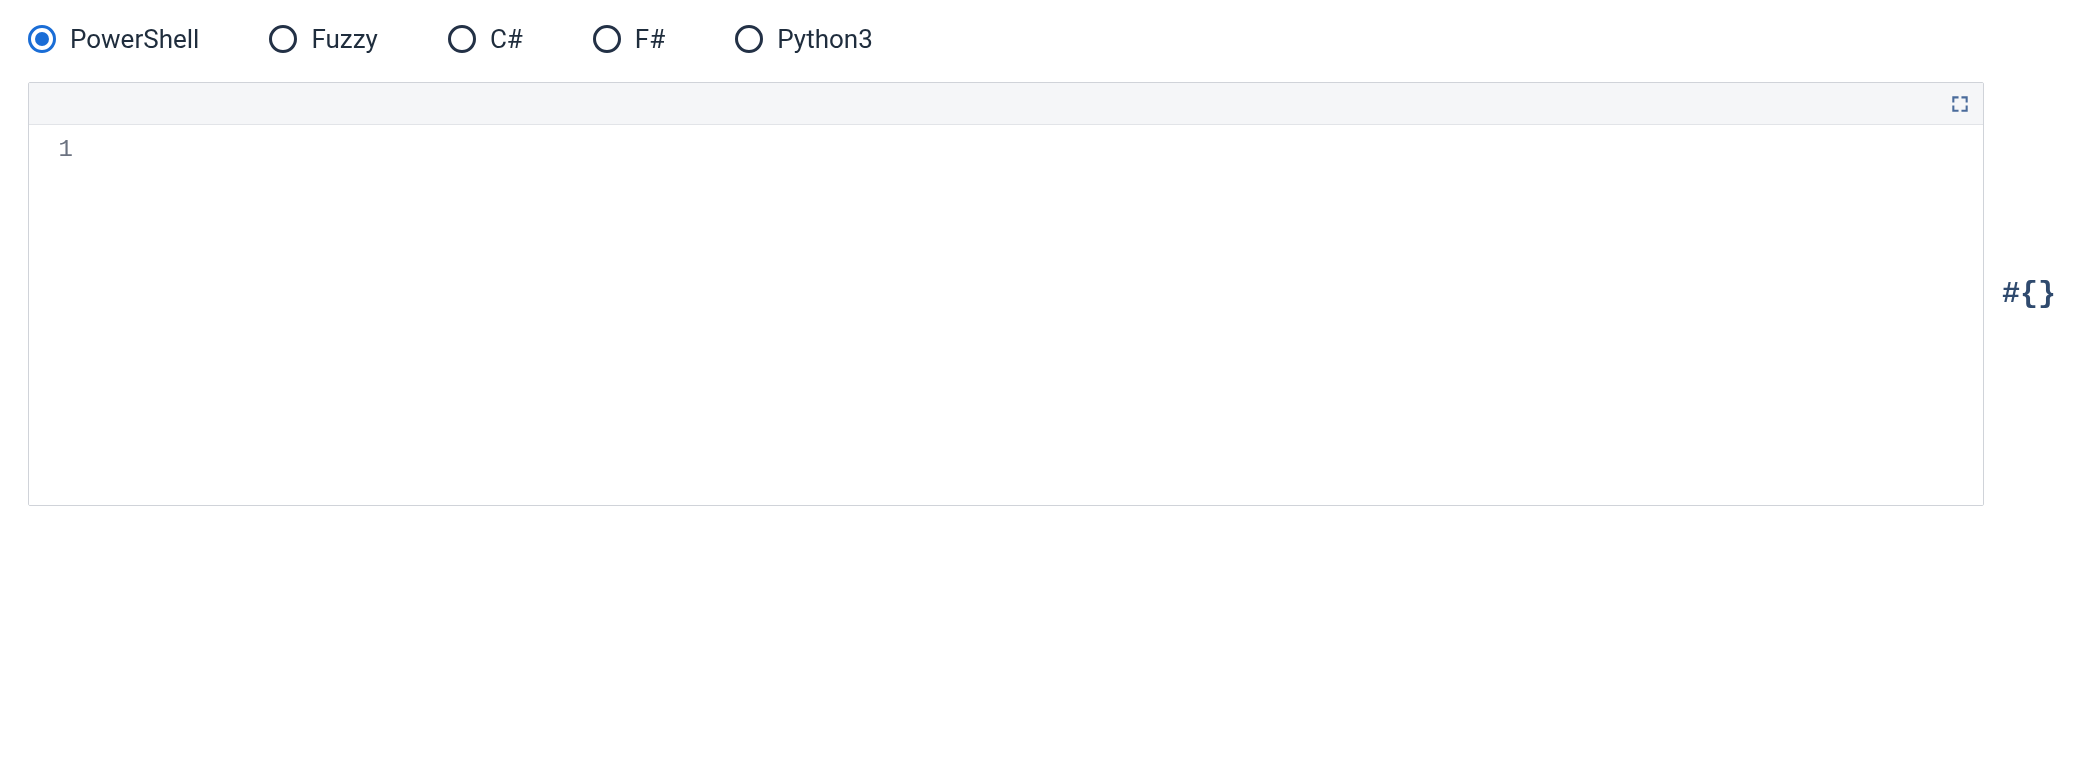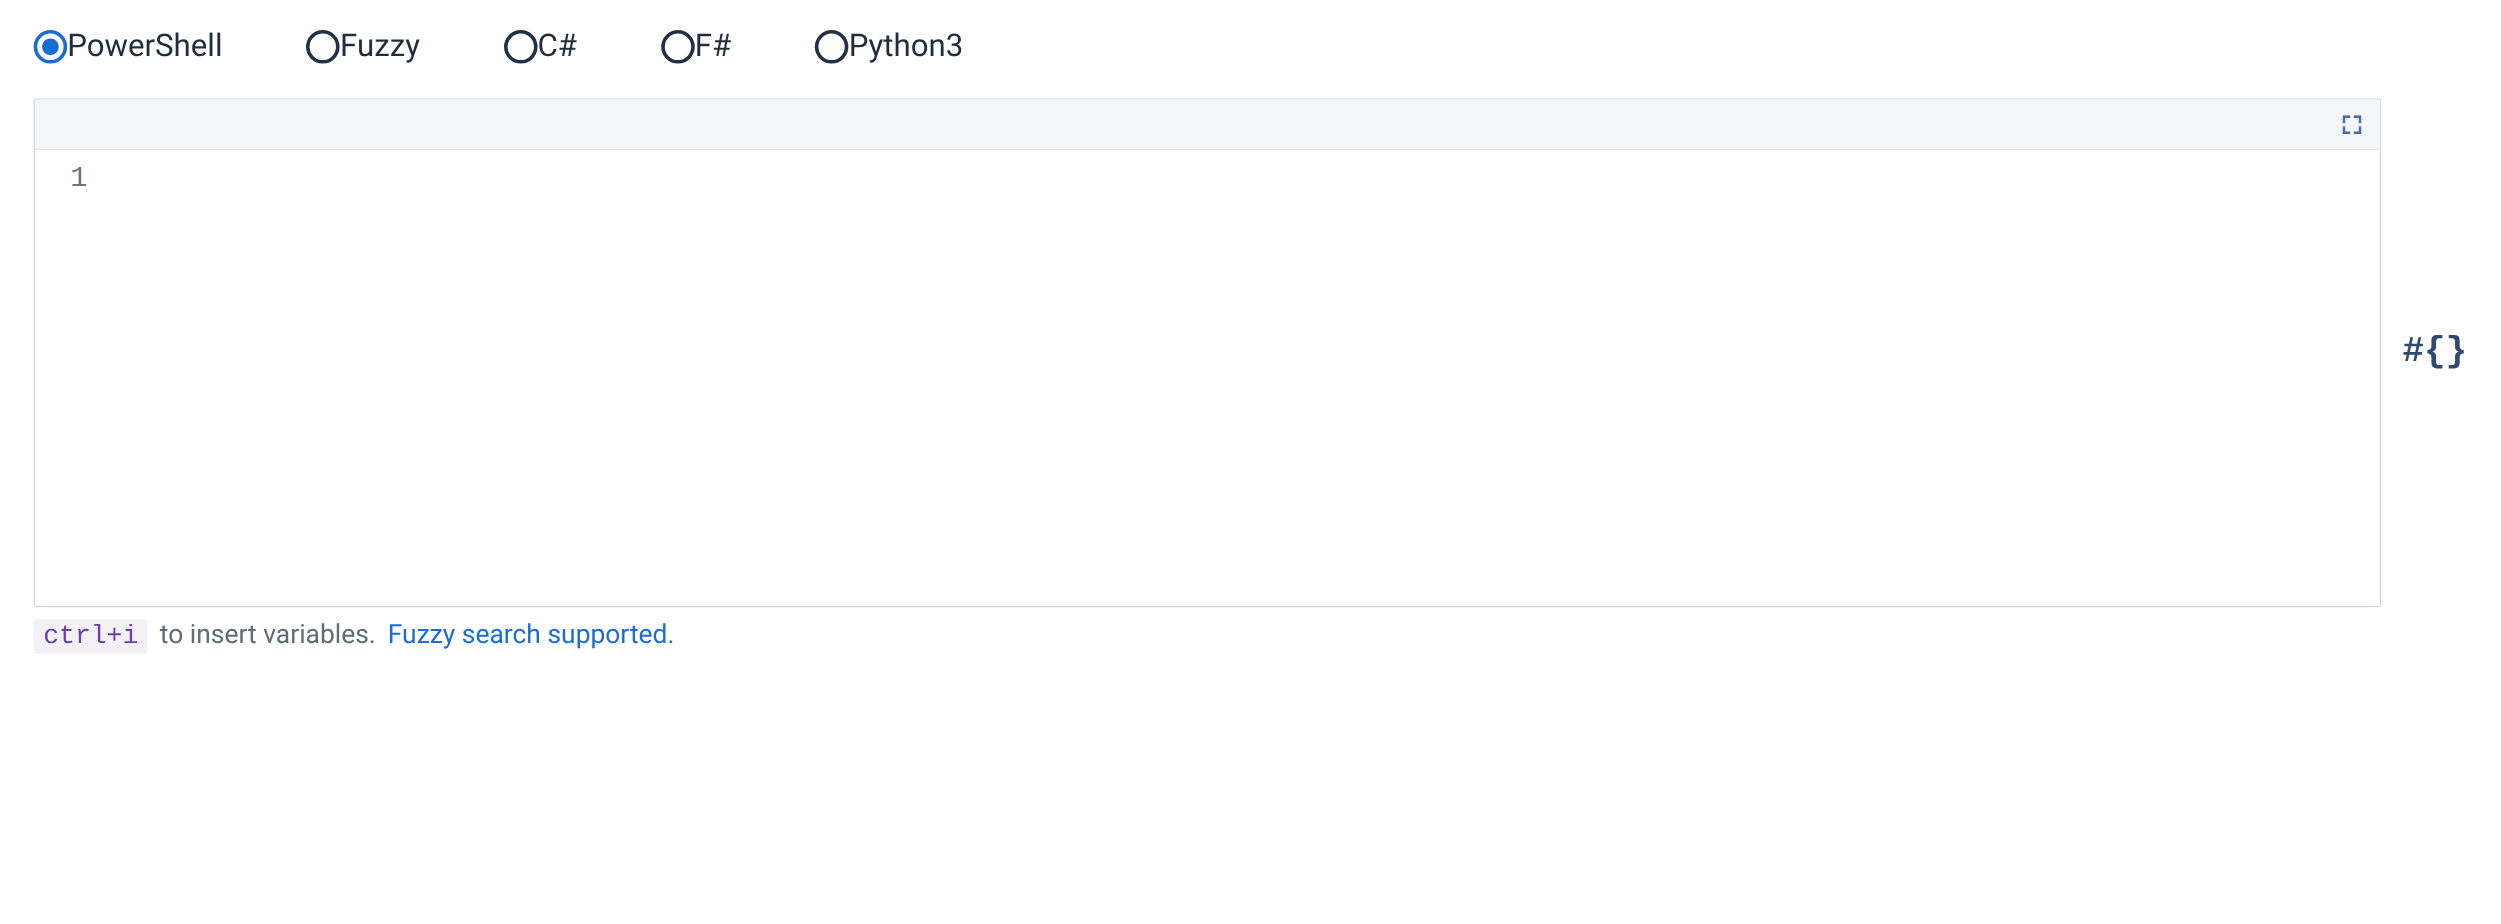--- a/index.html
+++ b/index.html
@@ -17,20 +17,21 @@
   
   .radio-row {
     display: flex;
     align-items: center;
     gap: 70px;
     margin-bottom: 28px;
   }
   .radio-item {
     display: inline-flex;
     align-items: center;
+    gap: 14px;
     cursor: pointer;
     font-size: 26px;
     color: #1f2d3d;
     user-select: none;
   }
   .radio-circle {
     width: 28px;
     height: 28px;
     border: 3px solid #233146;
     border-radius: 50%;
@@ -197,19 +198,14 @@
         <div class="gutter" id="gutter">
             <div>1</div>
           </div>
         <textarea class="code-area" spellcheck="false" style=""></textarea>
       </div>
     </div>
 
     <div class="side-token">#{}</div>
   </div>
 
-  <div class="hint-row">
-    <span class="kbd">ctrl+i</span>
-    <span class="hint-text"> to insert variables. </span>
-    <a class="hint-link">Fuzzy search supported.</a>
-  </div>
 
 </div>
 
 </body></html>

